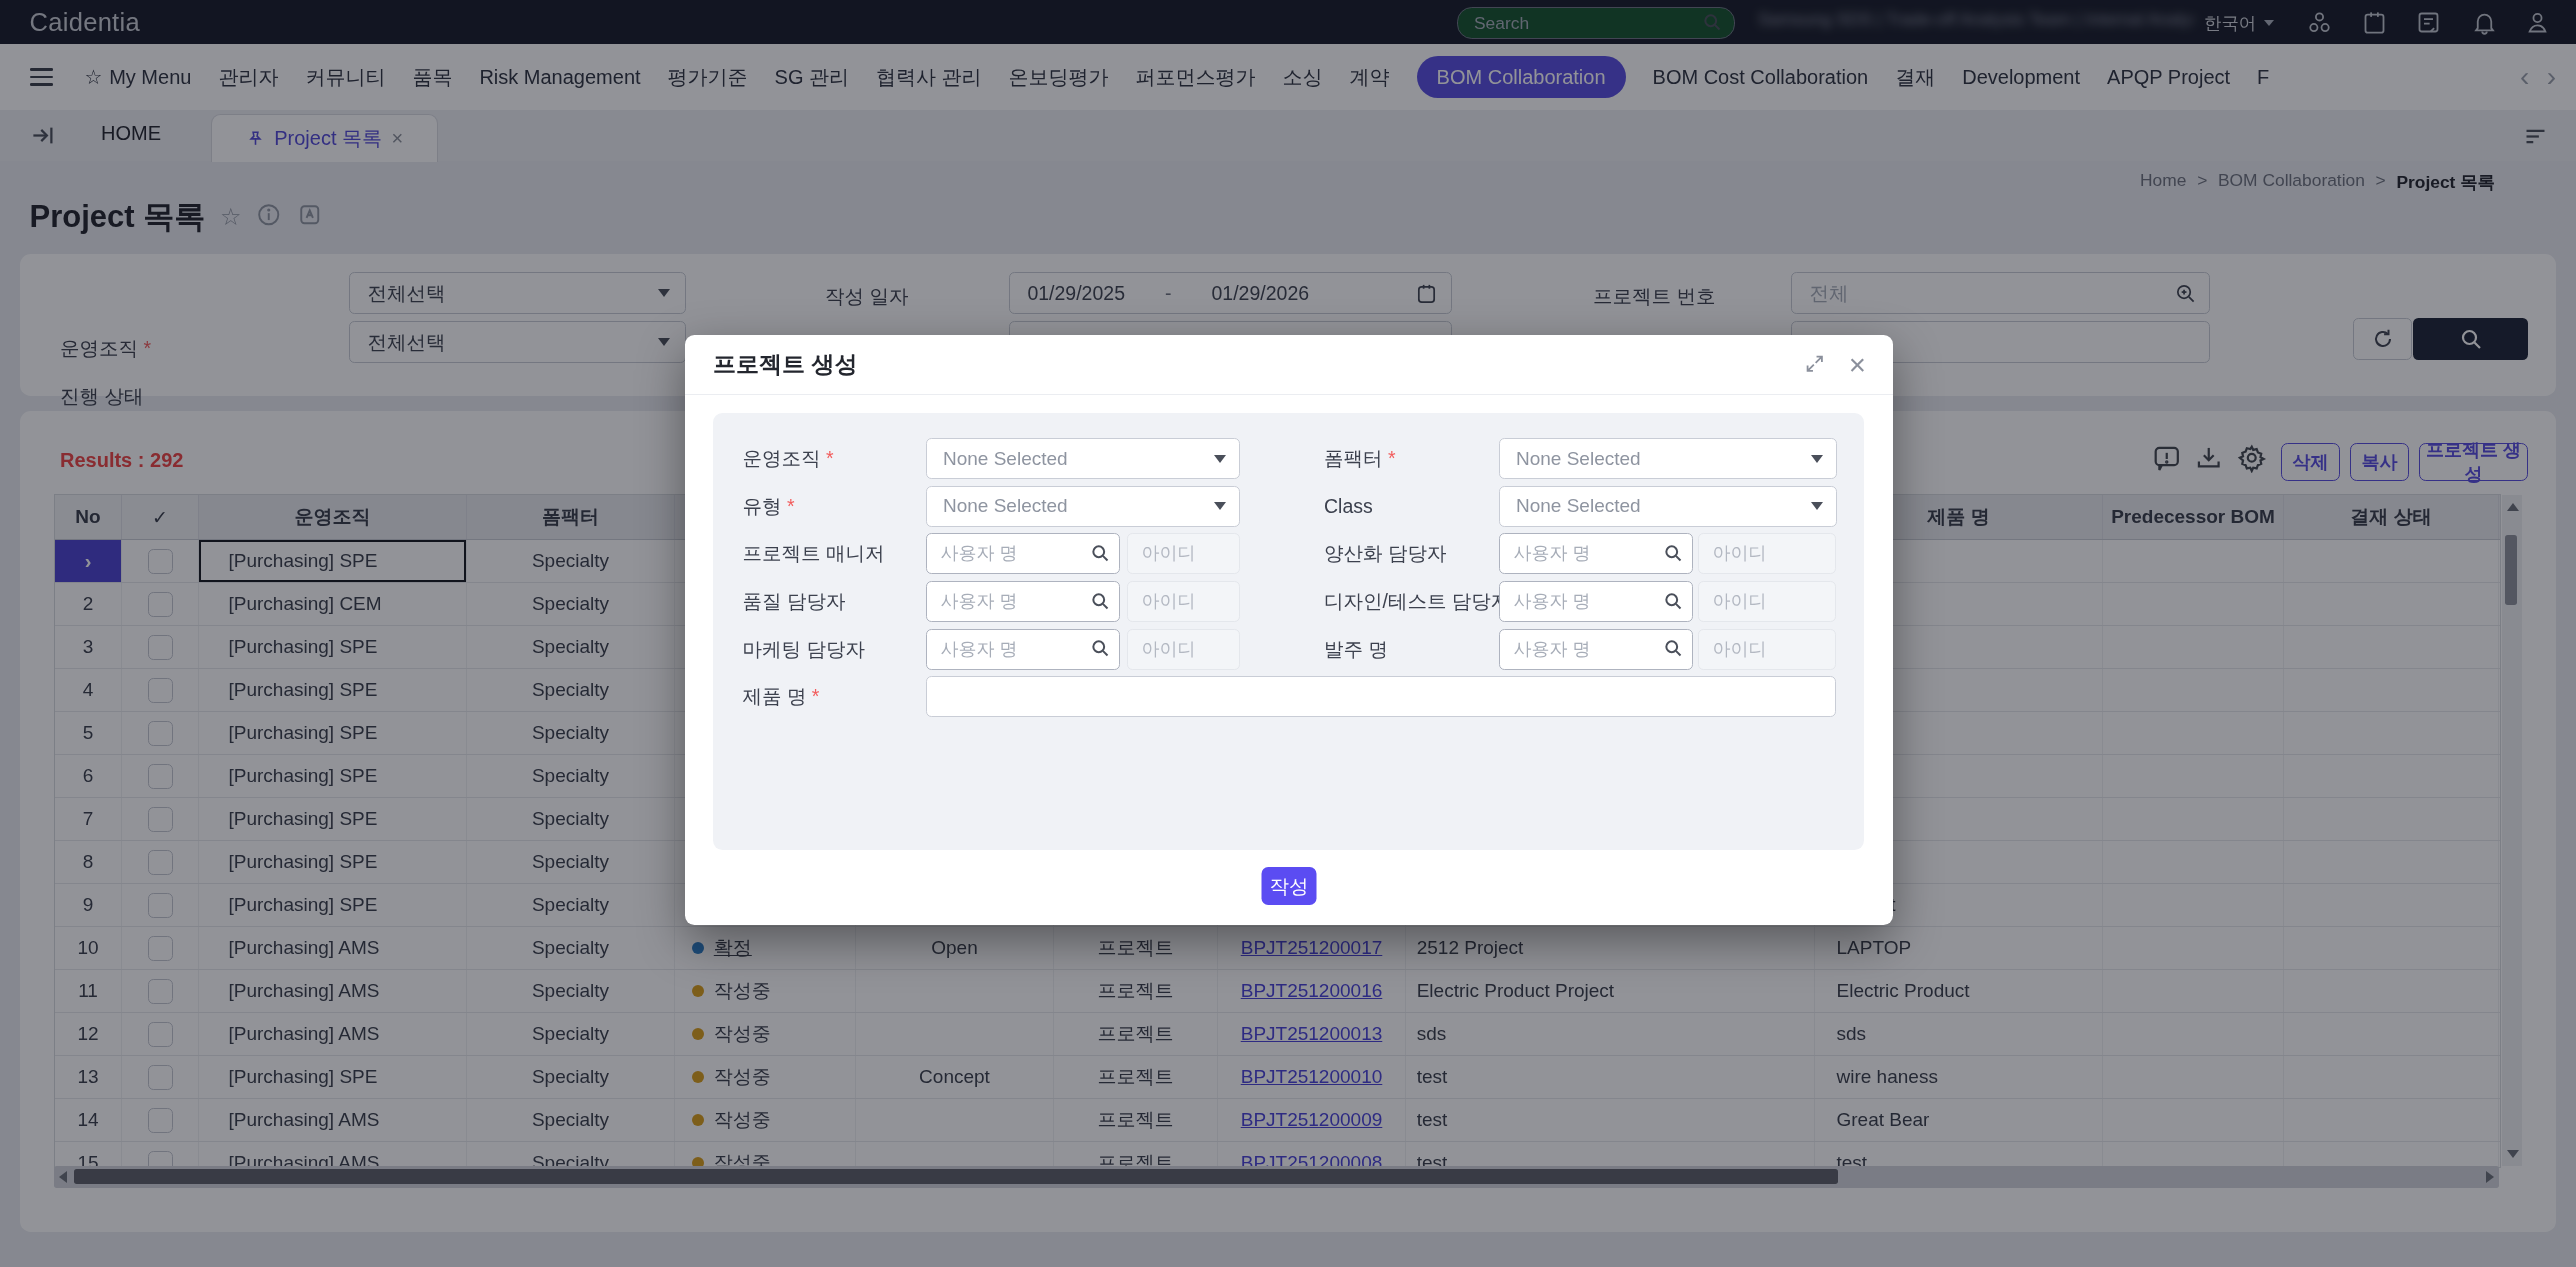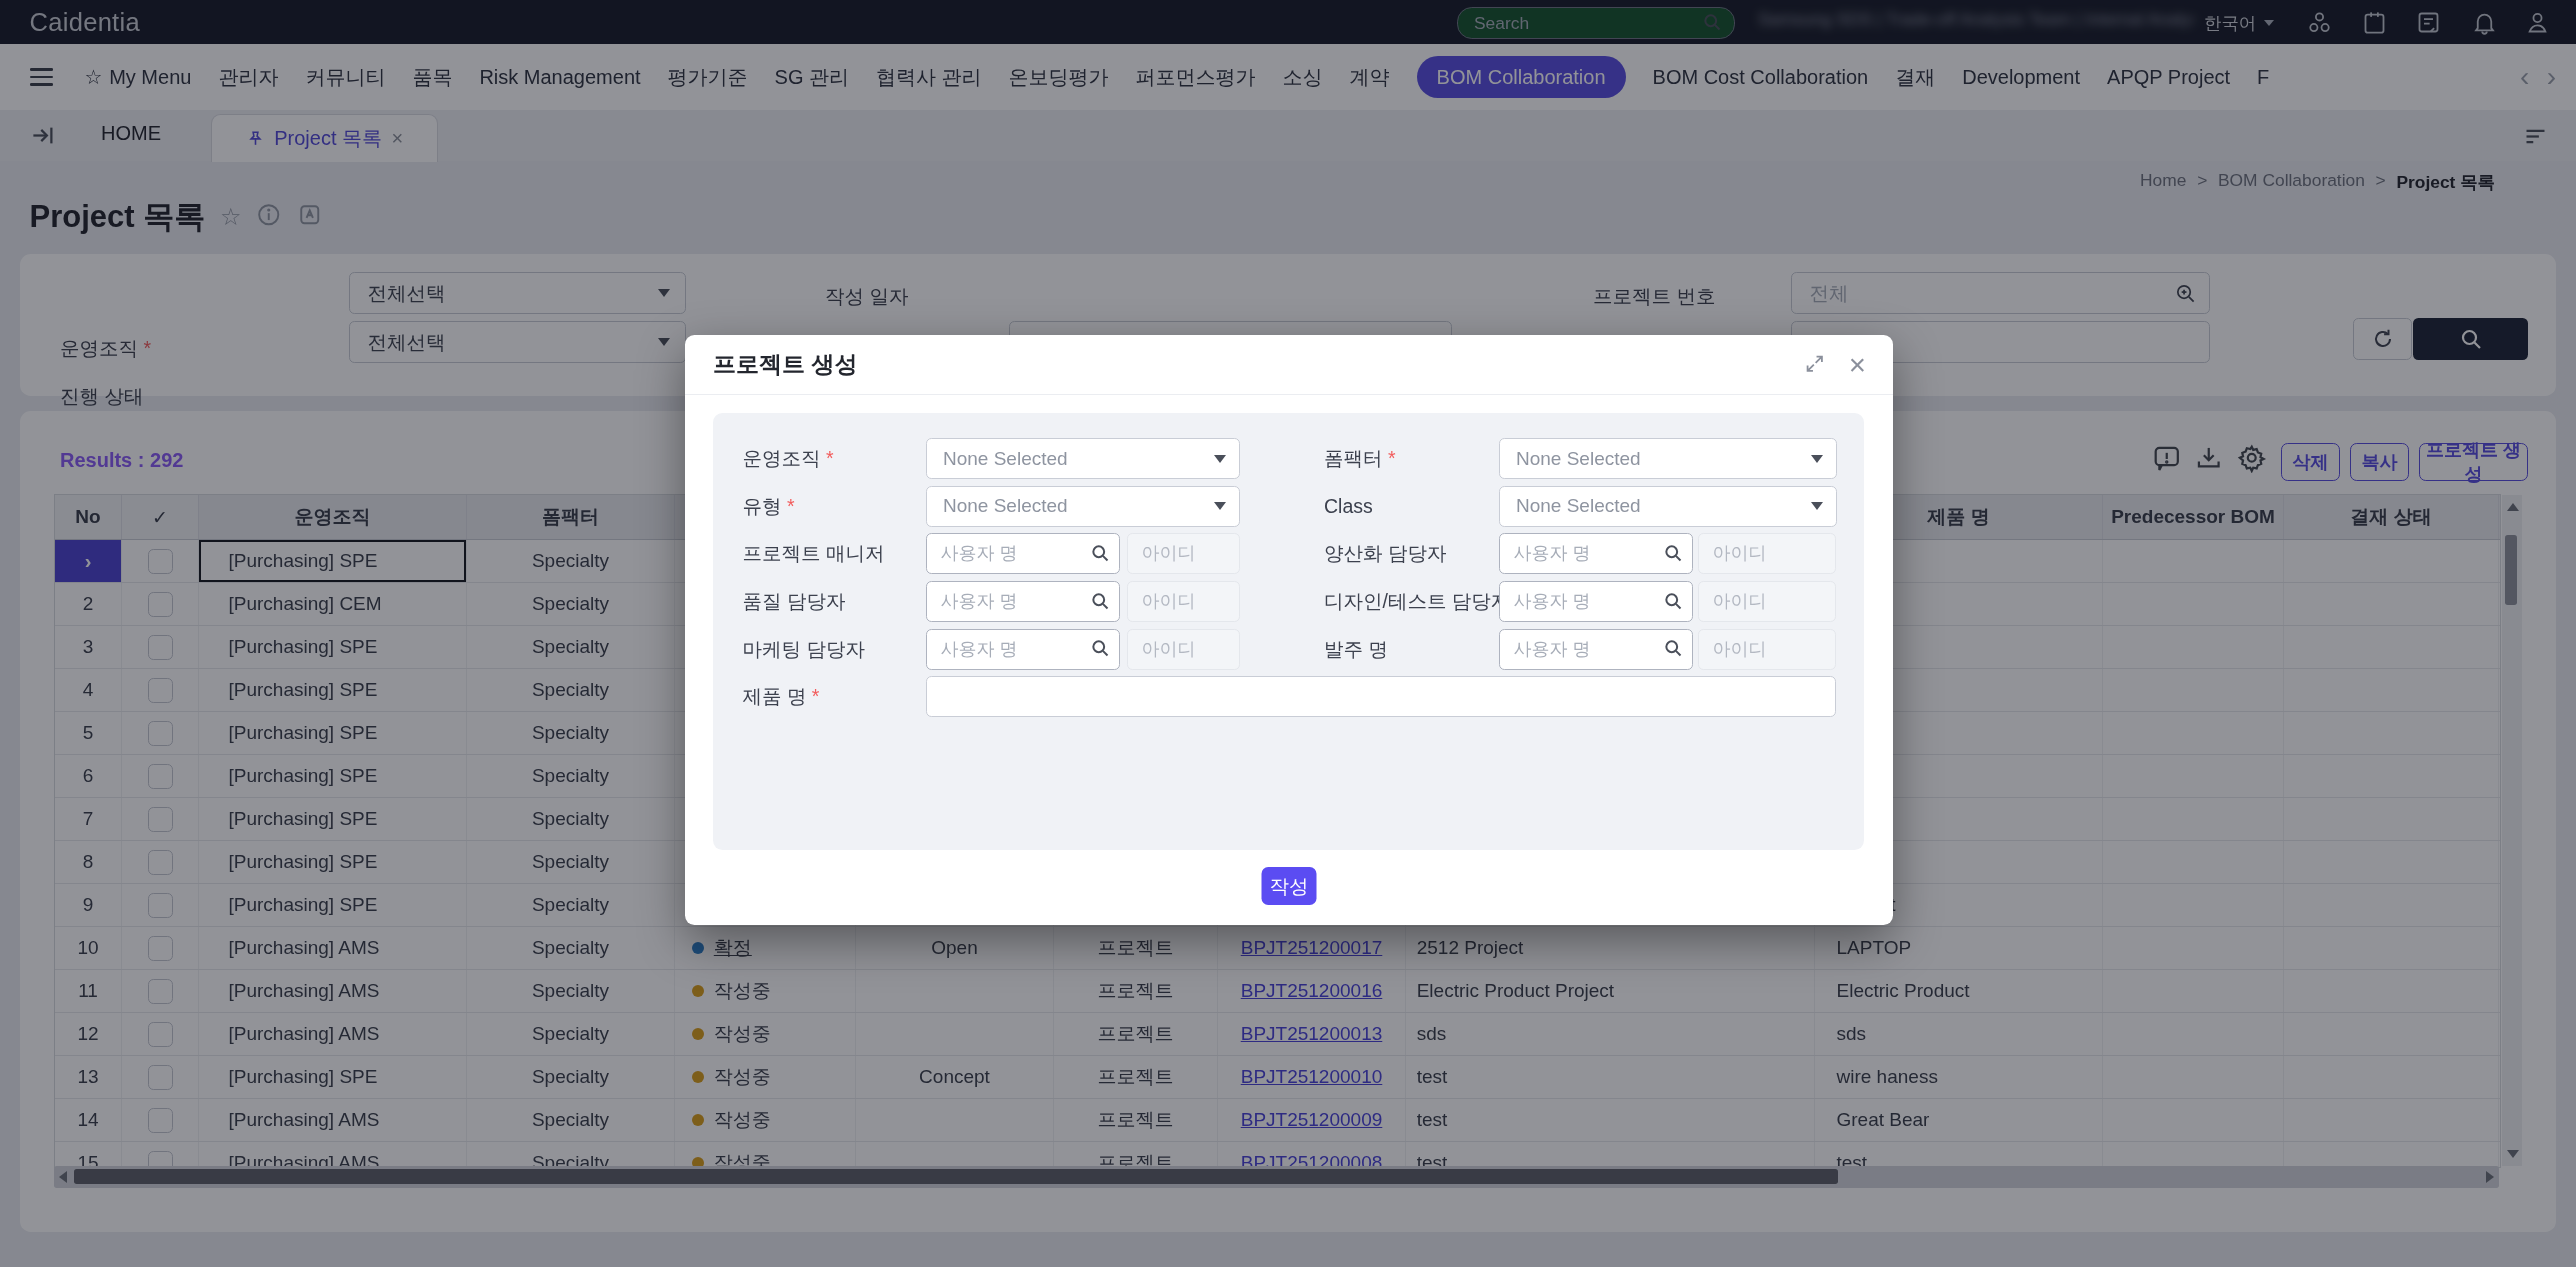--- a/index.html
+++ b/index.html
@@ -45,21 +45,21 @@
   .filter-card{top:254px;height:142px;}
   .table-card{top:411px;height:821px;}
   .flabel{position:absolute;font-size:19.5px;color:#3c414e;white-space:nowrap;}
   .req::after{content:"*";color:#f25c5c;margin-left:5.4px;font-size:19.5px;}
   .fbox{position:absolute;height:42px;border:0.7px solid #c9cdd6;border-radius:5.4px;background:#fff;box-sizing:border-box;display:flex;align-items:center;}
   .fbox .val{font-size:19.5px;color:#3f4450;padding-left:17.4px;}
   .fbox .ph{font-size:19.5px;color:#a7adb8;padding-left:17.4px;}
   .fbox .caret{position:absolute;right:14.8px;border-left:6px solid transparent;border-right:6px solid transparent;border-top:8px solid #4a4f5a;}
   .icbtn{position:absolute;height:42px;border-radius:5.4px;box-sizing:border-box;display:flex;align-items:center;justify-content:center;cursor:pointer;}
   
-  .results{position:absolute;left:40px;top:38px;font-size:20px;font-weight:600;color:#8b5cf6;}
+  .results{position:absolute;left:40px;top:38px;font-size:20px;font-weight:600;color:#ef4444;}
   .tool-ic{position:absolute;top:32px;width:29.5px;height:29.5px;}
   .tool-ic svg{width:29.5px;height:29.5px;stroke:#42474f;fill:none;stroke-width:1.8;}
   .obtn{position:absolute;top:32px;height:38px;border:1.3px solid var(--accent,#584de0);border-radius:6.7px;background:#fff;color:var(--accent,#584de0);font-size:18px;font-weight:600;display:flex;align-items:center;justify-content:center;box-sizing:border-box;cursor:pointer;font-family:inherit;}
   
   .tbl{position:absolute;left:34px;top:83px;width:2445px;border:0.7px solid #d7dade;box-sizing:content-box;}
   .thead{display:flex;height:44px;background:#e9ebef;border-bottom:0.7px solid #c9ccd3;}
   .th{font-size:19px;font-weight:600;color:#383d49;display:flex;align-items:center;justify-content:center;border-right:0.7px solid #dcdfe5;box-sizing:border-box;}
   .th.light{background:#f0f2f5;}
   .tbody{height:627px;overflow:hidden;}
   .tr{display:flex;height:43px;border-bottom:0.7px solid #e6e8ec;box-sizing:border-box;background:#fff;}
@@ -277,20 +277,30 @@
     <div class="fbox" style="left:329px;top:18px;width:337px">
       <span class="val">전체선택</span>
         <i class="caret"></i>
     </div>
     <span class="flabel" style="left:40px;top:129px">진행 상태</span>
     <div class="fbox" style="left:329px;top:67px;width:337px">
       <span class="val">전체선택</span>
         <i class="caret"></i>
     </div>
     <span class="flabel" style="left:805px;top:29px">작성 일자</span>
+    <div class="fbox" style="left:989px;top:18px;width:443px">
+      <span class="val">01/29/2025</span>
+      <span class="val" style="padding-left:40px;color:#6d727e">-</span>
+      <span class="val" style="padding-left:40px">01/29/2026</span>
+      <span style="position:absolute;right:13.4px;top:9.4px"><svg viewBox="0 0 24 24" width="23" height="23" fill="none" stroke="#3f4450" stroke-width="1.8">
+            <rect x="4" y="5" width="16" height="16" rx="3"></rect>
+            <line x1="9" y1="3" x2="9" y2="7"></line>
+            <line x1="15" y1="3" x2="15" y2="7"></line>
+          </svg></span>
+    </div>
     <div class="fbox" style="left:989px;top:67px;width:443px"></div>
     <span class="flabel" style="left:1573px;top:29px">프로젝트 번호</span>
     <div class="fbox" style="left:1771px;top:18px;width:419px">
       <span class="ph">전체</span>
       <span style="position:absolute;right:12px;top:9.4px"><svg viewBox="0 0 24 24" width="23" height="23" fill="none" stroke="#3f4450" stroke-width="1.8">
             <circle cx="10.5" cy="10.5" r="6.5"></circle>
             <line x1="15.5" y1="15.5" x2="20.5" y2="20.5"></line>
             <line x1="10.5" y1="8" x2="10.5" y2="13"></line>
             <line x1="8" y1="10.5" x2="13" y2="10.5"></line>
           </svg></span>

